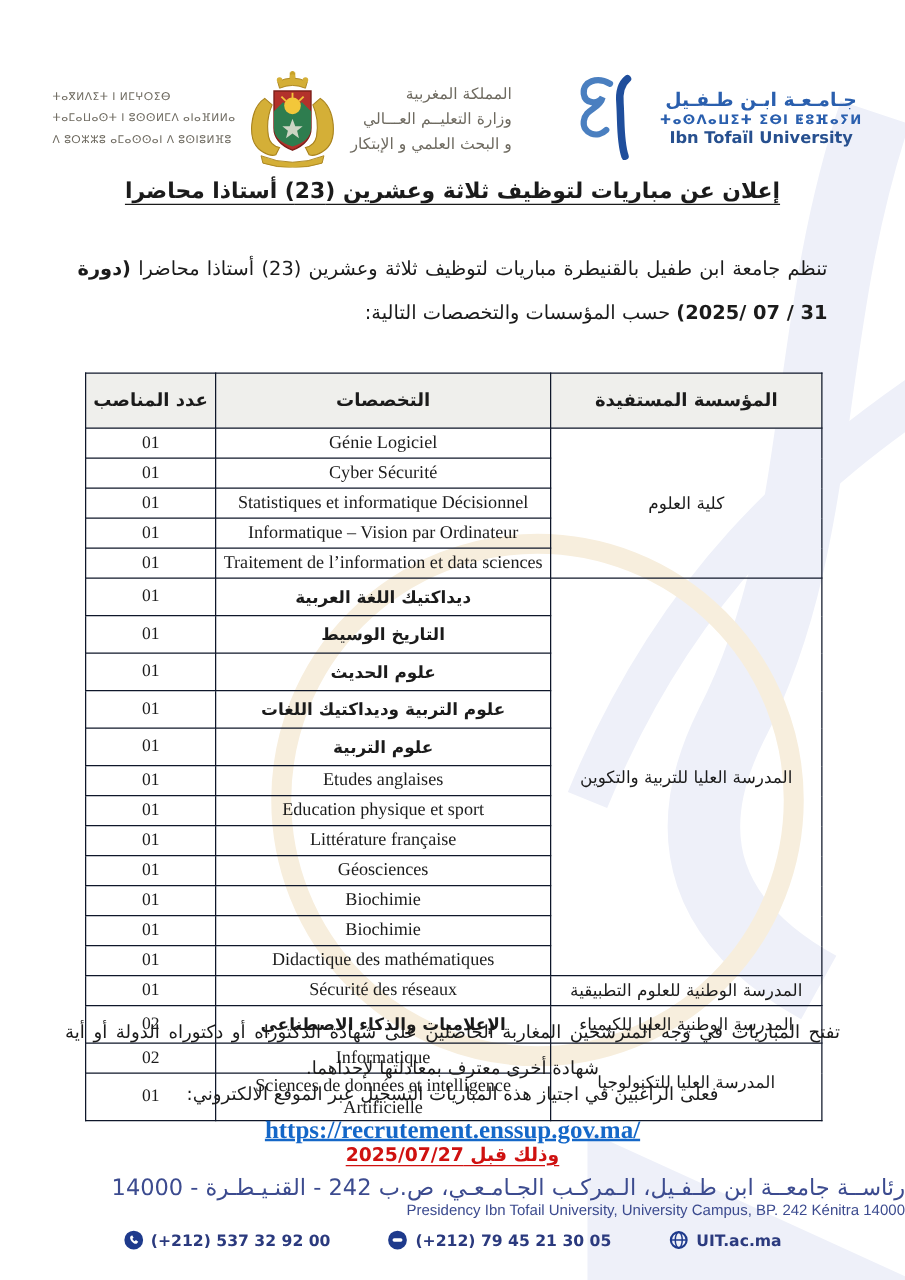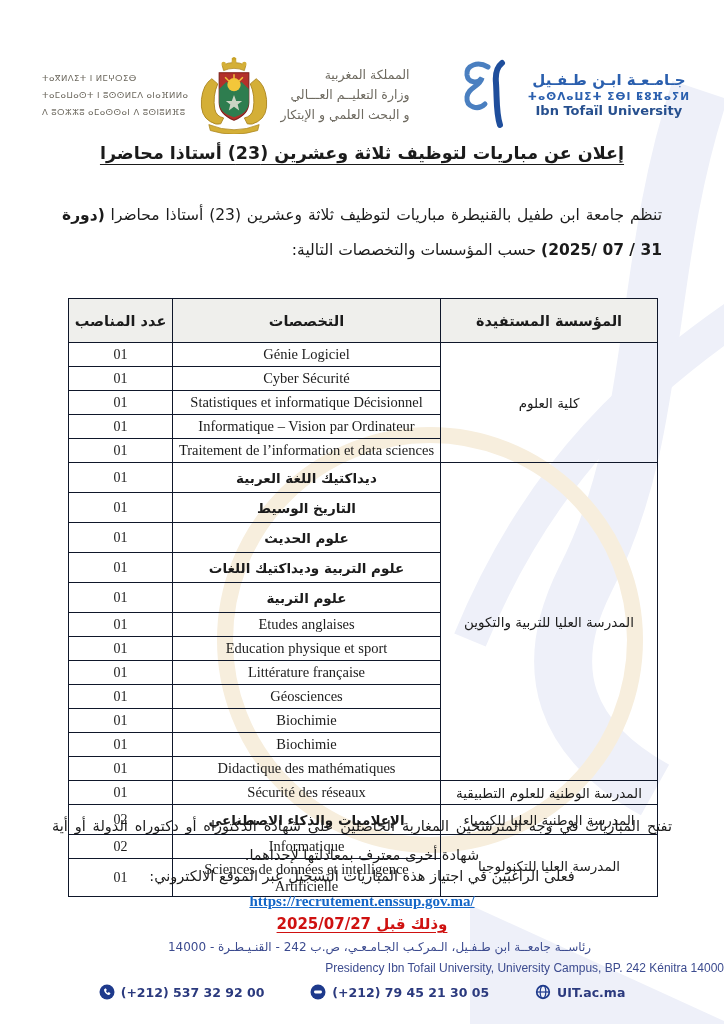--- a/index.html
+++ b/index.html
@@ -53,31 +53,31 @@
   
   .conditions{
     position:absolute;top:812px;left:52px;right:52px;direction:rtl;
     font-size:14.5px;line-height:2.0;text-align:justify;text-align-last:center;
   }
   .register-line{
     position:absolute;top:868px;left:52px;right:52px;direction:rtl;text-align:center;font-size:14.5px;
   }
   .reg-url{
     position:absolute;top:893px;left:0;right:0;text-align:center;
-    font-family:"Liberation Serif",serif;font-size:15px;font-weight:700;
+    font-family:"Liberation Serif",serif;font-size:20px;font-weight:700;
     color:#1467c8;text-decoration:underline;cursor:pointer;
   }
   .deadline{
     position:absolute;top:915px;left:0;right:0;direction:rtl;text-align:center;
     font-size:15px;font-weight:700;color:#cf1110;text-decoration:underline;text-underline-offset:3px;
   }
 
   
-  .addr-ar{position:absolute;top:940px;left:0;right:0;direction:rtl;text-align:center;
-    font-size:12px;font-weight:500;color:#3c4b8f;padding-left:35px;}
+  .addr-ar{position:absolute;top:940px;left:0;right:0;direction:rtl;text-align:right;
+    font-size:18px;font-weight:500;color:#3c4b8f;padding-left:35px;}
   .addr-en{position:absolute;top:961px;left:0;right:0;text-align:right;
     font-family:"Liberation Sans",sans-serif;font-size:12px;font-weight:500;color:#3c4b8f;}
   .contacts{position:absolute;top:984px;left:0;right:0;display:flex;justify-content:center;gap:46px;
     font-size:12.5px;font-weight:600;color:#2b3a7e;align-items:flex-end;}
   .contact{display:flex;align-items:center;gap:6px;white-space:nowrap;}
   .cicon{width:16px;height:16px;flex:0 0 auto;}
 </style>
 </head>
 <body>
 

